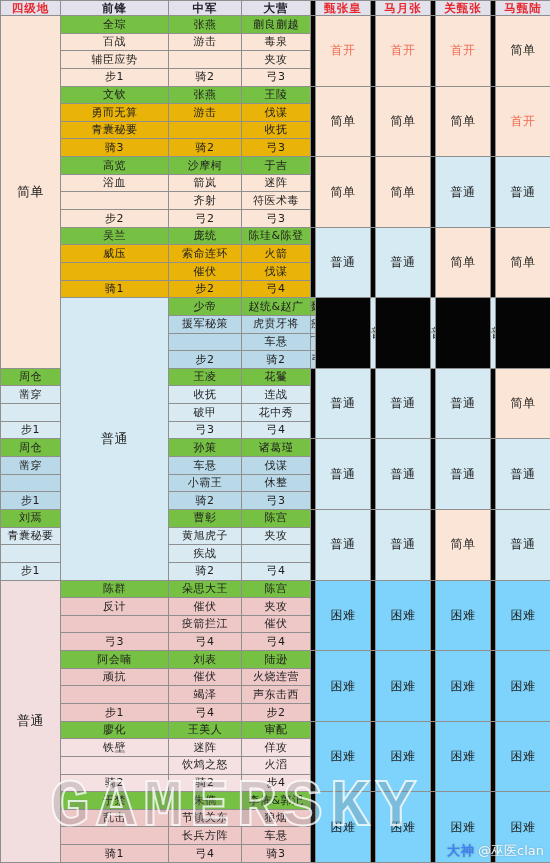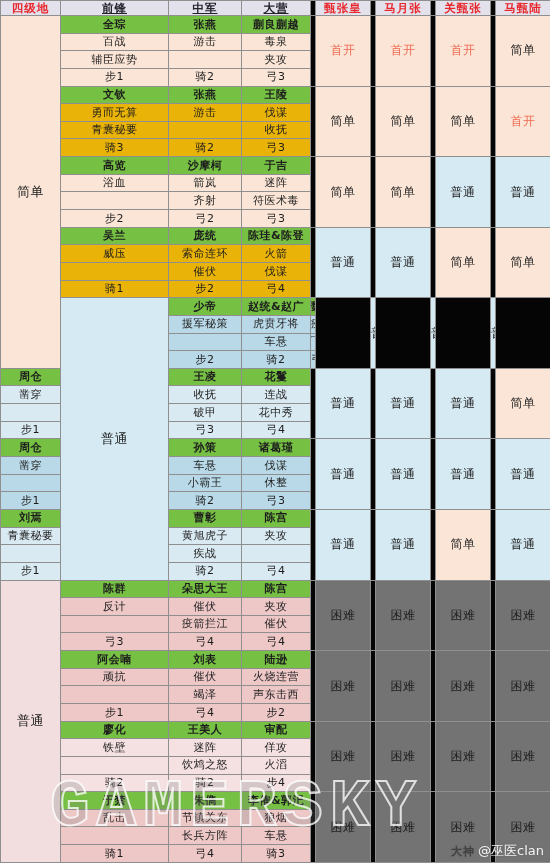--- a/index.html
+++ b/index.html
@@ -39,21 +39,21 @@
   
   tr.head td{
     height:14px;
     background:#e3e1ec;
     font-weight:bold;
     font-size:11.5px;
     border:1px solid #8f8f8f;
     letter-spacing:1px;
   }
   td.hd-red{color:#e8262b;}
-  td.hd-dark{color:#22222a;text-decoration:underline;}
+  td.hd-dark{color:#22222a;}
 
   
   td.sep{
     background:#050505;
     border-top:none;border-bottom:none;
     border-left:1px solid #050505;border-right:1px solid #050505;
   }
   tr.head td.sep{background:#050505;}
 
   
@@ -64,23 +64,23 @@
   .bg-blueB   {background:#b9d9e8;}
   .bg-pinkA   {background:#f5e1e2;}
   .bg-pinkB   {background:#eec7c7;}
 
   .bg-tier-easy{background:#fbe5d6;}
   .bg-tier-norm{background:#d6eaf3;}
   .bg-tier-hard{background:#f2dedf;}
 
   .bg-diff-easy{background:#fbe5d6;margin-top:24px;}
   .bg-diff-norm{background:#d6eaf3;}
-  .bg-diff-hard{background:#737373;margin-left:41px;}
-
-  td.lead{font-weight:bold;}
+  .bg-diff-hard{background:#7dd3fc;margin-left:41px;}
+
+  td.lead{font-weight:normal;}
   td.tier{font-size:13px;letter-spacing:3px;}
   td.diff{font-size:12px;letter-spacing:2px;}
   td.first-open{color:#ef6a52;}
 
   
   .wm-big{
     position:absolute;left:50px;top:770px;
     font-size:66px;font-weight:bold;
     letter-spacing:7px;
     color:rgba(255,255,255,0.0);
@@ -90,21 +90,21 @@
     font-family:Liberation Mono, monospace;
     white-space:nowrap;
   }
   .wm-corner{
     position:absolute;right:6px;bottom:3px;
     font-size:13px;white-space:nowrap;
     pointer-events:none;user-select:none;
     display:flex;align-items:center;gap:3px;
   }
   .wm-corner .wm-dashen{
-    color:#404040;font-weight:bold;font-size:11px;
+    color:#3b82f6;font-weight:bold;font-size:13px;
     text-shadow:0 0 2px rgba(90,90,90,0.55);
     letter-spacing:1px;
   }
   .wm-corner .wm-handle{
     color:rgba(255,255,255,0.92);font-size:13px;
     text-shadow:0 0 2px rgba(90,90,90,0.45);
   }
 </style>
 </head>
 <body>

